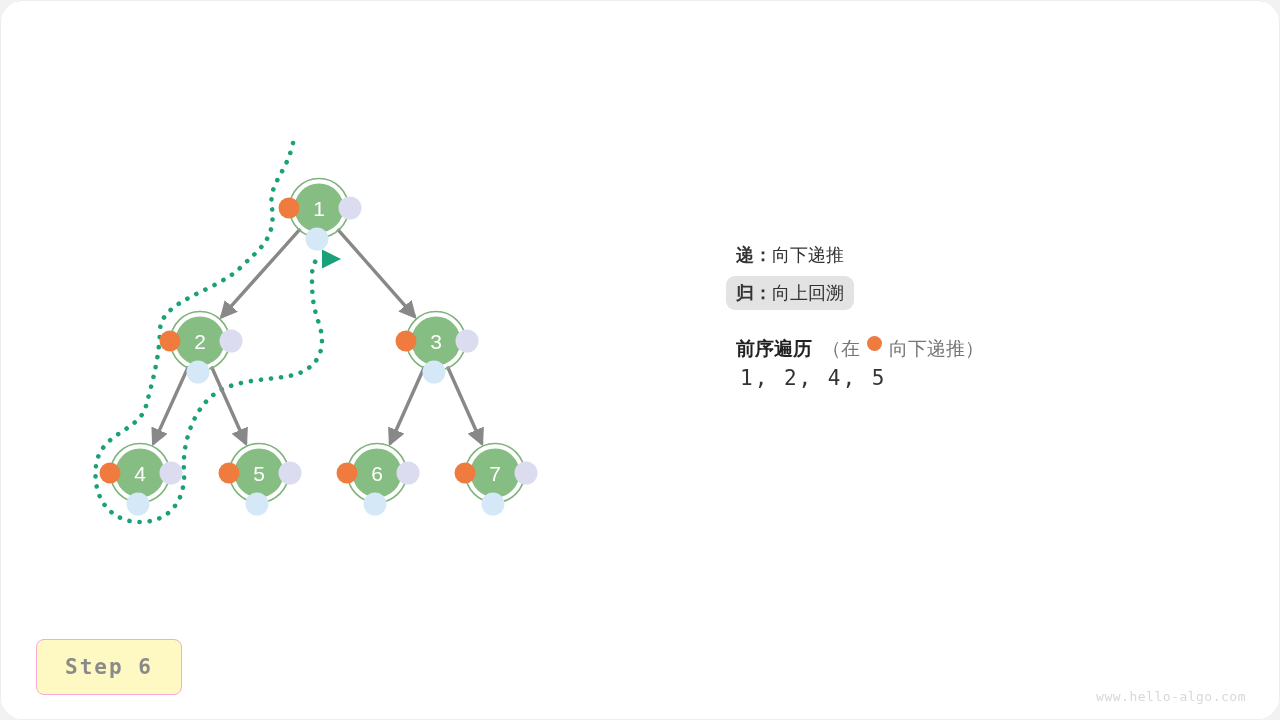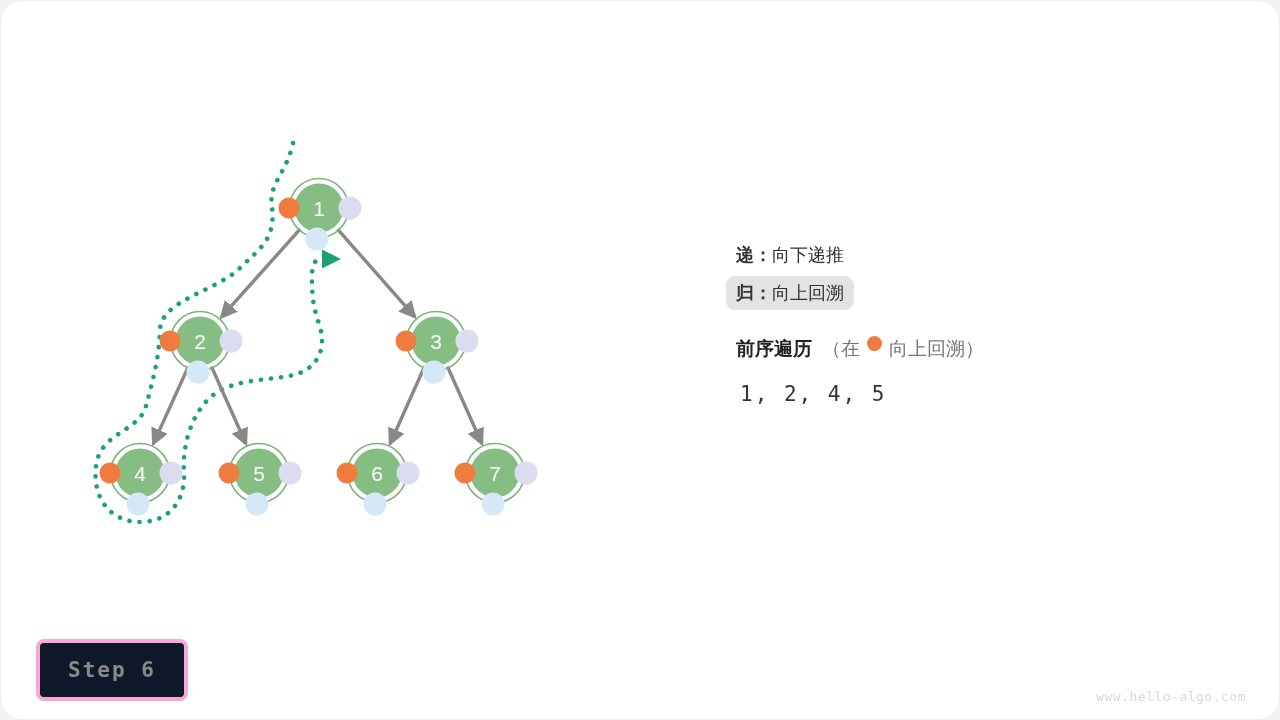--- a/index.html
+++ b/index.html
@@ -69,37 +69,37 @@
   .inline-dot {
     display: inline-block;
     width: 15px;
     height: 15px;
     border-radius: 50%;
     background: #f07b3f;
     margin: 0 7px;
     vertical-align: -1px;
   }
   #order-values {
-    margin-top: 20px;
+    margin-top: 4px;
     padding-left: 14px;
     font-family: "DejaVu Sans Mono", monospace;
     font-size: 21px;
     letter-spacing: 2px;
     color: #333333;
   }
   
   #step-badge {
     position: absolute;
     left: 36px;
     top: 639px;
     width: 144px;
     height: 54px;
-    border: 4px solid #f9a8d4;
+    border: 1px solid #f9a8d4;
     border-radius: 8px;
-    background: #0f172a;
+    background: #fef9c3;
     display: flex;
     align-items: center;
     justify-content: center;
     font-family: "DejaVu Sans Mono", monospace;
     font-size: 21px;
     font-weight: bold;
     letter-spacing: 2px;
     color: #8a8a8a;
   }
   
@@ -210,21 +210,21 @@
       <span class="legend-line highlight" style="background: rgb(227, 227, 227);">
         <b>归：</b><span>向上回溯</span>
       </span>
     </div>
 
     <div id="order-block">
       <div id="order-title" style="color: rgb(119, 119, 119);">
         <span class="strong">前序遍历</span>
         <span>（在</span>
         <span class="inline-dot" style="background: rgb(240, 123, 63);"></span>
-        <span>向上回溯）</span>
+        <span>向下递推）</span>
       </div>
       <div id="order-values">1, 2, 4, 5</div>
     </div>
   </div>
 
   <div id="step-badge" style="color: rgb(138, 138, 138);">Step 6</div>
 
   <div id="watermark" style="color: rgb(216, 216, 216);">www.hello-algo.com</div>
 
 </div>

